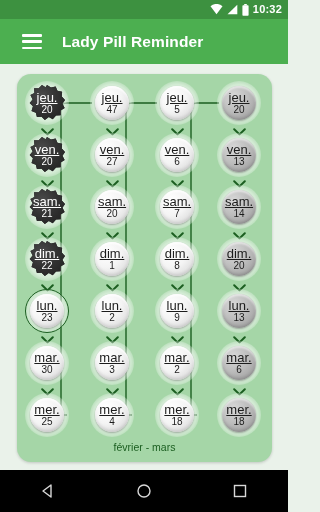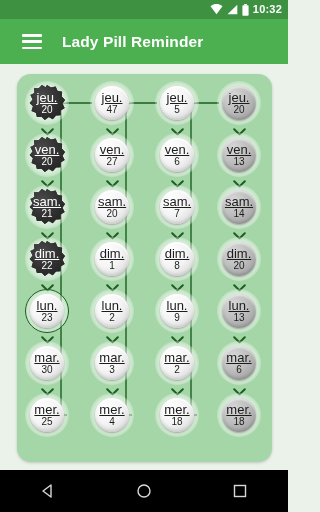--- a/index.html
+++ b/index.html
@@ -480,20 +480,21 @@
             </div>
             <div class="pill-wrap" style="top: 318px;">
               <div class="pill gray">
                 <span class="d">mer.</span>
                 <span class="n">18</span>
               </div>
             </div>
           </div>
         </div>
 
+      <div class="month-label">février - mars</div>
     </div>
   </div>
 
   <div class="navbar">
     <div class="nav-btn">
       <svg width="16" height="16" viewBox="0 0 16 16">
         <path d="M11 2 L3 8 L11 14 Z" fill="none" stroke="#d8d8d8" stroke-width="1.4" stroke-linejoin="round"></path>
       </svg>
     </div>
     <div class="nav-btn">

